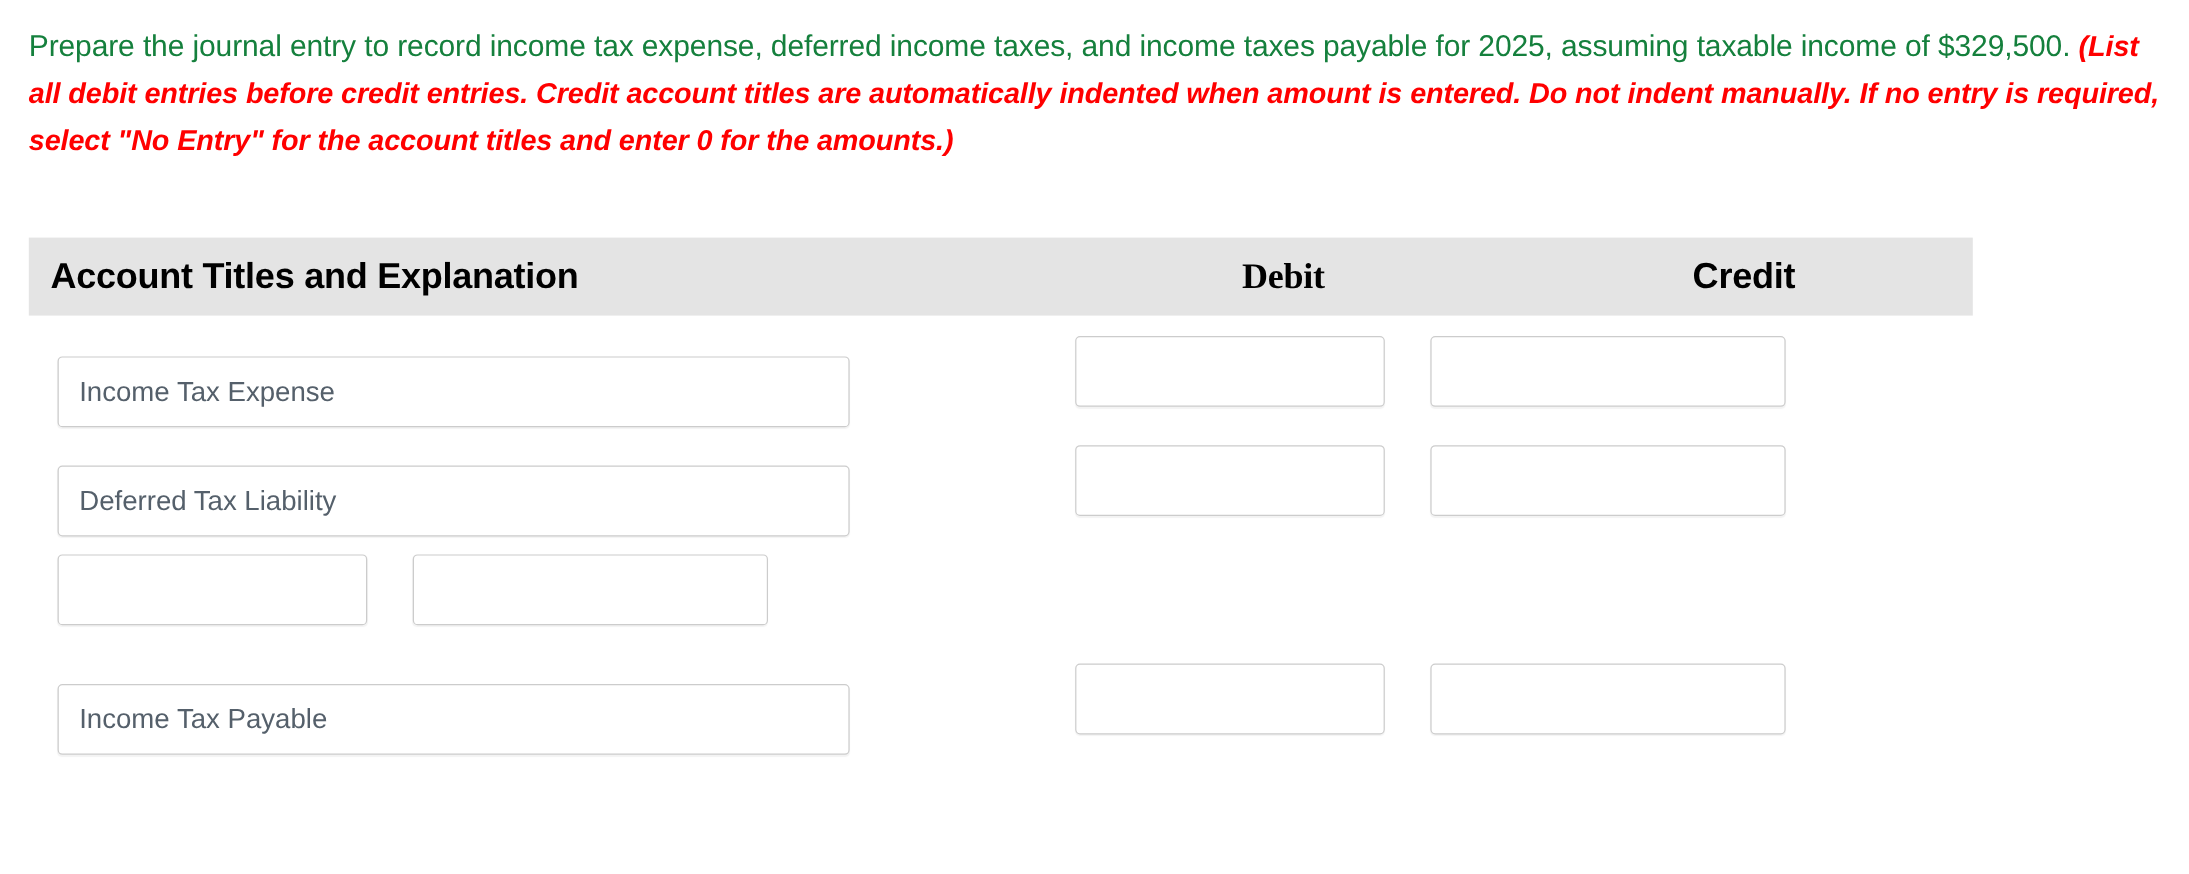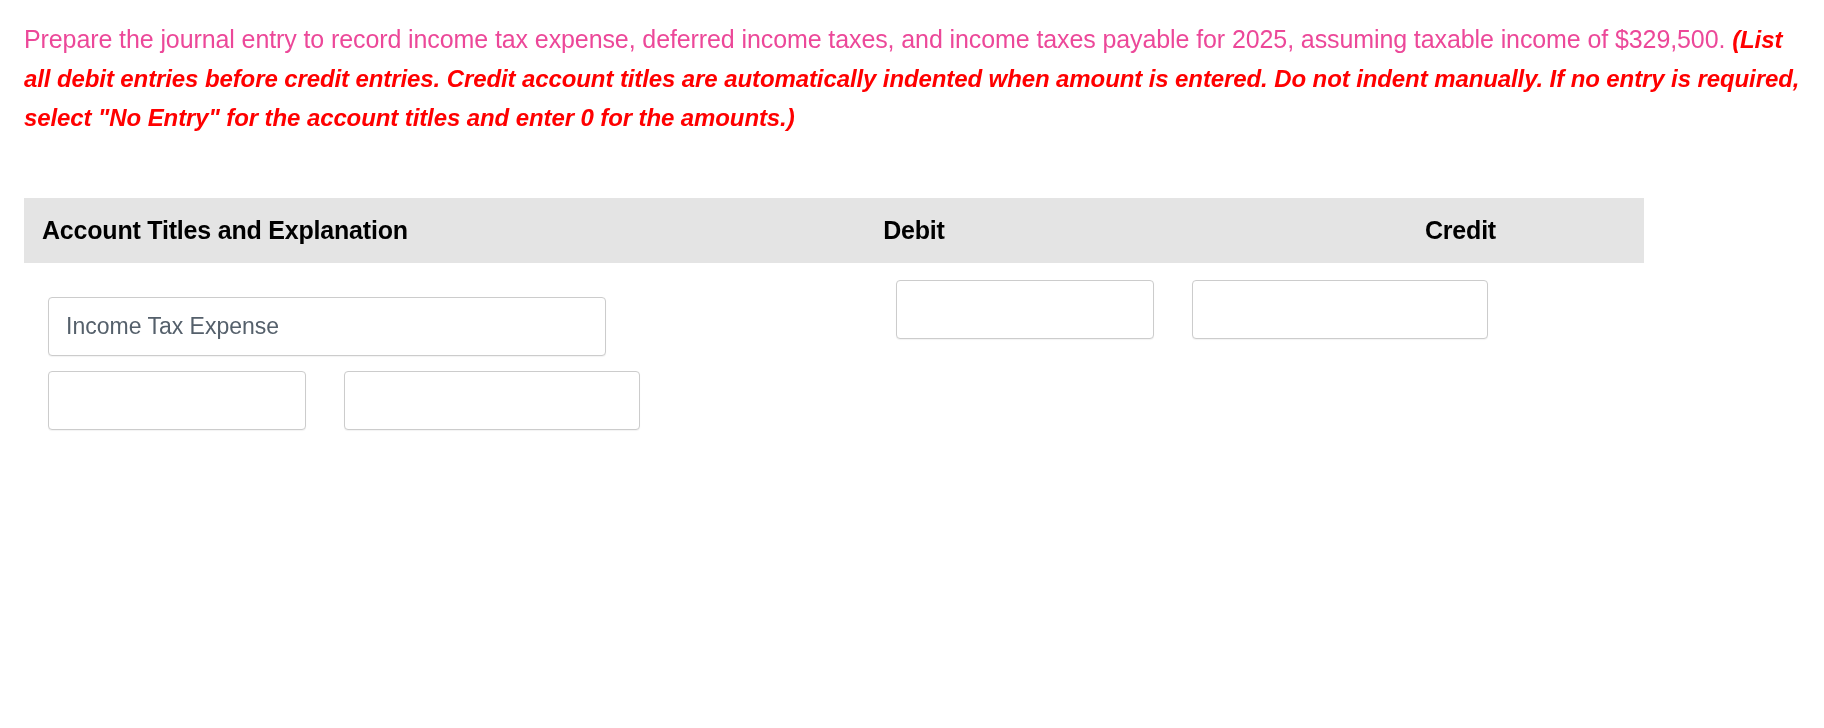--- a/index.html
+++ b/index.html
@@ -26,21 +26,21 @@
     position: absolute;
     left: 24px;
     top: 20px;
     width: 1790px;
     font-size: 25px;
     line-height: 38px;
     color: #3c4858;
     letter-spacing: -0.1px;
   }
   .prompt .normal-text {
-    color: #ec4899;
+    color: #15803d;
     text-align: right;
   }
   .prompt .instruction-text {
     color: #ff0000;
     font-weight: bold;
     font-style: italic;
     font-size: 24px;
   }
 
   
@@ -53,35 +53,36 @@
 
   .table-header {
     display: flex;
     background: #e4e4e4;
     height: 65px;
     align-items: center;
     width: 1620px;
     box-sizing: border-box;
   }
   .th {
-    font-size: 25px;
+    font-size: 30px;
     font-weight: bold;
     color: #000000;
     letter-spacing: -0.2px;
   }
   .th-account {
     width: 700px;
     padding-left: 18px;
     box-sizing: border-box;
     text-align: left;
   }
   .th-debit {
     width: 380px;
-    text-align: center;
-    box-sizing: border-box;
+    text-align: right;
+    box-sizing: border-box;
+    font-family: Liberation Serif, serif;
   }
   .th-credit {
     width: 540px;
     text-align: right;
     box-sizing: border-box;
     padding-right: 148px;
   }
 
   .table-body {
     padding-top: 17px;
@@ -118,21 +119,21 @@
     background: #ffffff;
     font-family: "Liberation Sans", sans-serif;
     font-size: 23px;
     color: #55606b;
     padding: 0 17px;
     outline: none;
     display: block;
     box-shadow: 0 1px 1px rgba(0,0,0,0.05);
   }
   .field-account {
-    width: 558px;
+    width: 660px;
     margin-top: 33px;
   }
   .field-amount {
     width: 258px;
   }
   .field-amount-credit {
     width: 296px;
   }
 </style>
 </head>
@@ -159,26 +160,48 @@
           <input class="field field-account" type="text" value="Income Tax Expense" style="">
         </div>
         <div class="cell-debit">
           <input class="field field-amount" type="text" value="" style="">
         </div>
         <div class="cell-credit">
           <input class="field field-amount-credit" type="text" value="" style="">
         </div>
       </div>
 
-
-      <div class="entry-row">
-        <div class="cell-debit">
-          <input class="field field-amount" type="text" value="" style="">
-        </div>
-        <div class="cell-credit">
-          <input class="field field-amount-credit" type="text" value="" style="">
-        </div>
-      </div>
-
+      <div class="entry-row">
+        <div class="cell-account">
+          <input class="field field-account" type="text" value="Deferred Tax Liability" style="">
+        </div>
+        <div class="cell-debit">
+          <input class="field field-amount" type="text" value="" style="">
+        </div>
+        <div class="cell-credit">
+          <input class="field field-amount-credit" type="text" value="" style="">
+        </div>
+      </div>
+
+      <div class="entry-row">
+        <div class="cell-debit">
+          <input class="field field-amount" type="text" value="" style="">
+        </div>
+        <div class="cell-credit">
+          <input class="field field-amount-credit" type="text" value="" style="">
+        </div>
+      </div>
+
+      <div class="entry-row">
+        <div class="cell-account">
+          <input class="field field-account" type="text" value="Income Tax Payable" style="">
+        </div>
+        <div class="cell-debit">
+          <input class="field field-amount" type="text" value="" style="">
+        </div>
+        <div class="cell-credit">
+          <input class="field field-amount-credit" type="text" value="" style="">
+        </div>
+      </div>
 
     </div>
   </div>
 </div>
 
 </body></html>

